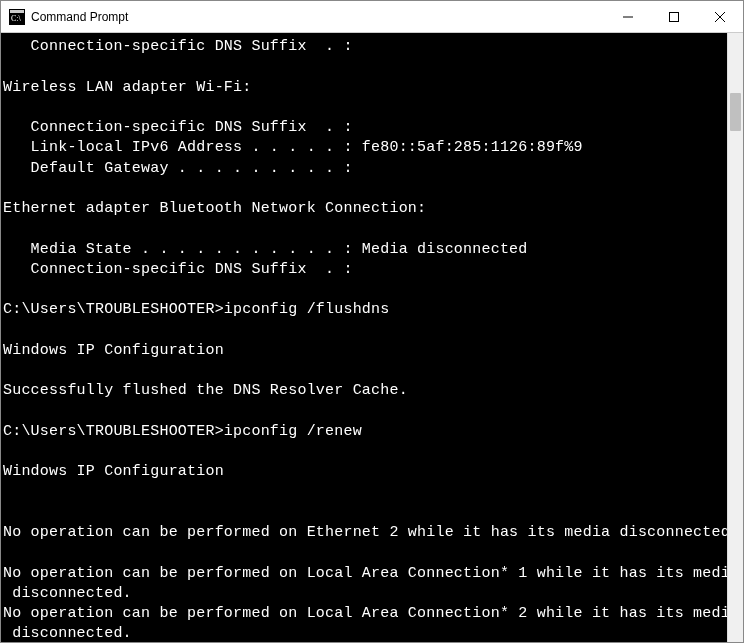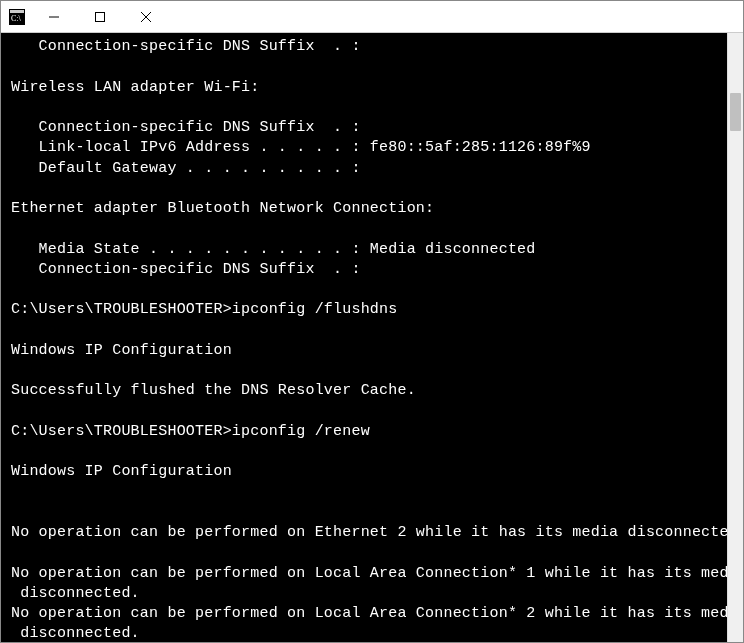--- a/index.html
+++ b/index.html
@@ -69,33 +69,34 @@
     }
     .scroll-thumb {
       position: absolute;
       left: 2px;
       right: 2px;
       top: 60px;
       height: 38px;
       background: #c0c0c0;
       border-radius: 1px;
     }
-    .line { display: block; margin-left: 8px; }
+    .line { display: block; }
   </style>
 </head>
 <body>
 
 <div class="titlebar">
   <span class="titlebar-icon">
     <svg width="16" height="16" viewBox="0 0 16 16">
       <rect x="0" y="0" width="16" height="16" fill="#000"></rect>
       <rect x="1" y="1" width="14" height="3" fill="#ccc"></rect>
       <text x="2" y="12" font-size="8" fill="#fff" font-family="Consolas">C:\</text>
     </svg>
   </span>
+  <span class="titlebar-title">Command Prompt</span>
   <div class="window-controls">
     <div class="win-btn">
       <svg width="10" height="10" viewBox="0 0 10 10">
           <line x1="0" y1="5" x2="10" y2="5" stroke="#000" stroke-width="1"></line>
         </svg>
     </div>
     <div class="win-btn">
       <svg width="10" height="10" viewBox="0 0 10 10">
           <rect x="0.5" y="0.5" width="9" height="9" fill="none" stroke="#000" stroke-width="1"></rect>
         </svg>

